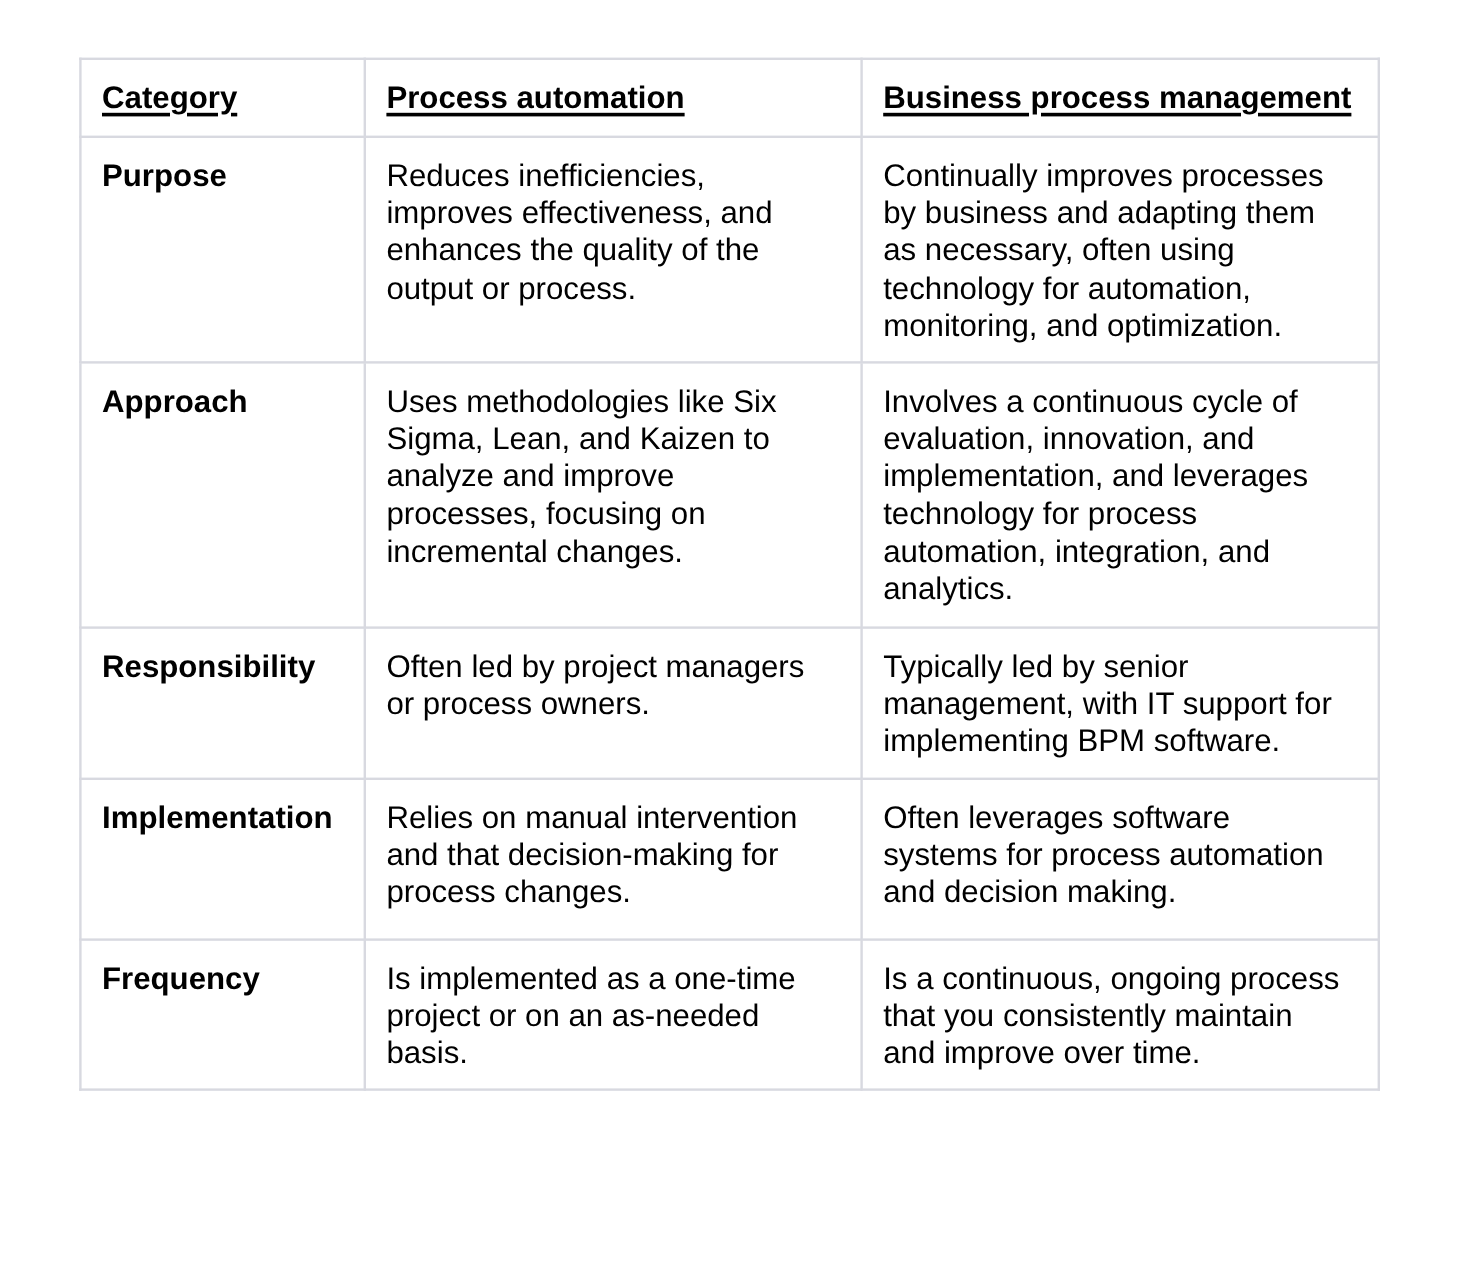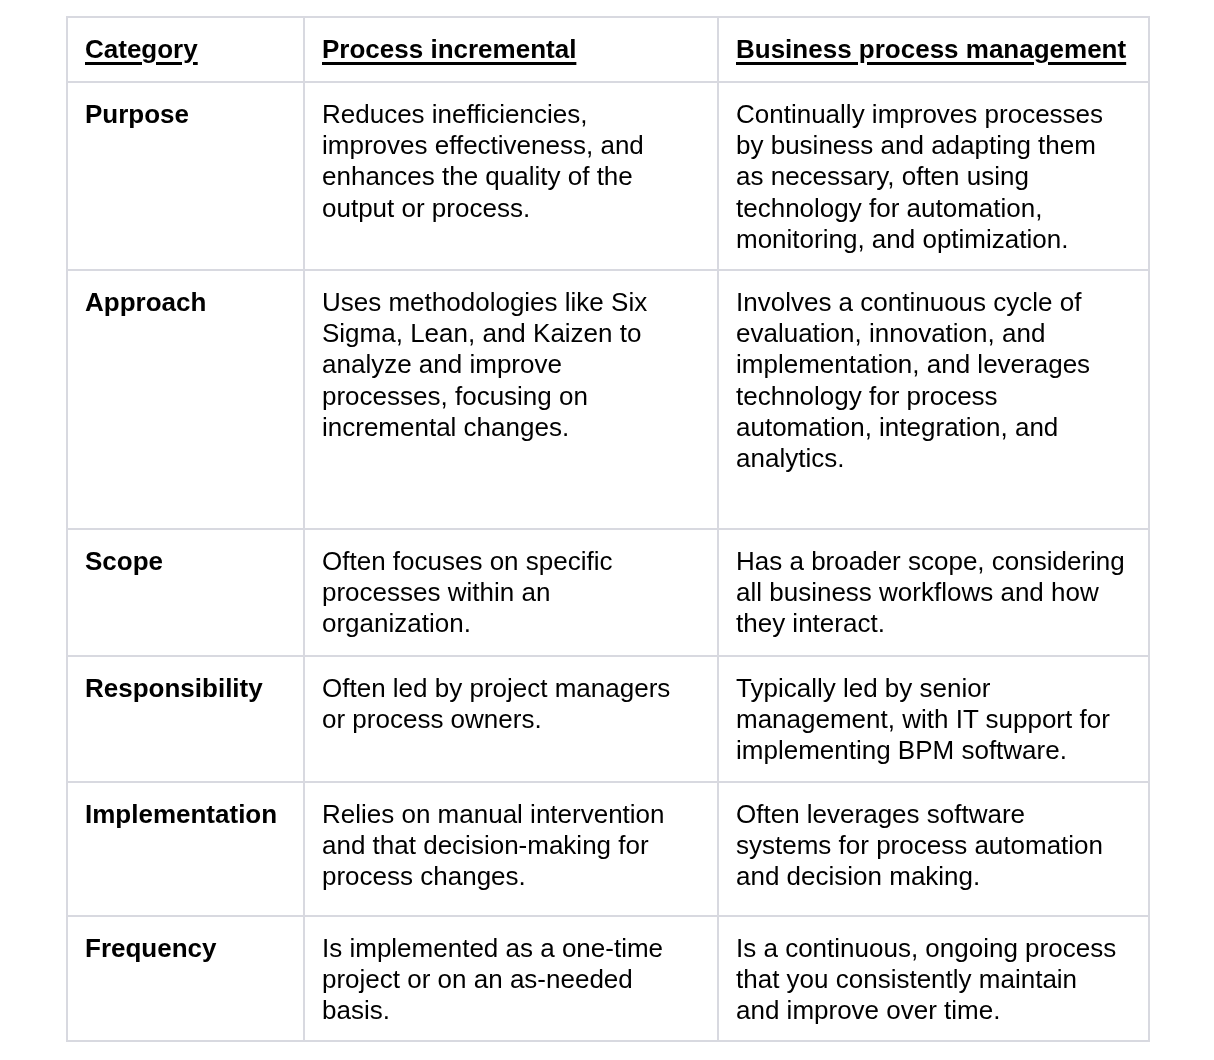--- a/index.html
+++ b/index.html
@@ -7,21 +7,21 @@
     width: 1214px;
     height: 1060px;
     background: #ffffff;
     font-family: "Liberation Sans", sans-serif;
     color: #000000;
   }
   table.cmp {
     border-collapse: collapse;
     table-layout: fixed;
     width: 1082px;
-    margin: 16px 0 0 66px;
+    margin: 48px 0 0 66px;
   }
   col.c1 { width: 237px; }
   col.c2 { width: 414px; }
   col.c3 { width: 431px; }
   th, td {
     border: 2px solid var(--border-color, #d8d9e0);
     vertical-align: top;
     text-align: left;
     padding: 16px 15px 14px 17px;
     font-size: 26px;
@@ -31,39 +31,39 @@
   }
   th {
     font-weight: bold;
     text-decoration: underline;
     text-decoration-thickness: 2.5px;
     text-underline-offset: 3.5px;
   }
   td.cat { font-weight: bold; }
   tr.r-head { height: 65px; }
   tr.r0 { height: 152px; }
-  tr.r1 { height: 259px; }
+  tr.r1 { height: 221px; }
   tr.r2 { height: 127px; }
   tr.r3 { height: 116px; }
   tr.r4 { height: 134px; }
   tr.r5 { height: 114px; }
 </style>
 </head>
 <body>
 
 <table class="cmp">
   <colgroup>
     <col class="c1">
     <col class="c2">
     <col class="c3">
   </colgroup>
   <thead>
     <tr class="r-head">
       <th>Category</th>
-      <th>Process incremental</th>
+      <th>Process automation</th>
       <th>Business process management</th>
     </tr>
   </thead>
   <tbody>
     <tr class="r0">
       <td class="cat">Purpose</td>
       <td>Reduces inefficiencies,
 improves effectiveness, and
 enhances the quality of the
 output or process.</td>
@@ -79,29 +79,20 @@
 Sigma, Lean, and Kaizen to
 analyze and improve
 processes, focusing on
 incremental changes.</td>
       <td>Involves a continuous cycle of
 evaluation, innovation, and
 implementation, and leverages
 technology for process
 automation, integration, and
 analytics.</td>
-    </tr>
-    <tr class="r2">
-      <td class="cat">Scope</td>
-      <td>Often focuses on specific
-processes within an
-organization.</td>
-      <td>Has a broader scope, considering
-all business workflows and how
-they interact.</td>
     </tr>
     <tr class="r3">
       <td class="cat">Responsibility</td>
       <td>Often led by project managers
 or process owners.</td>
       <td>Typically led by senior
 management, with IT support for
 implementing BPM software.</td>
     </tr>
     <tr class="r4">

